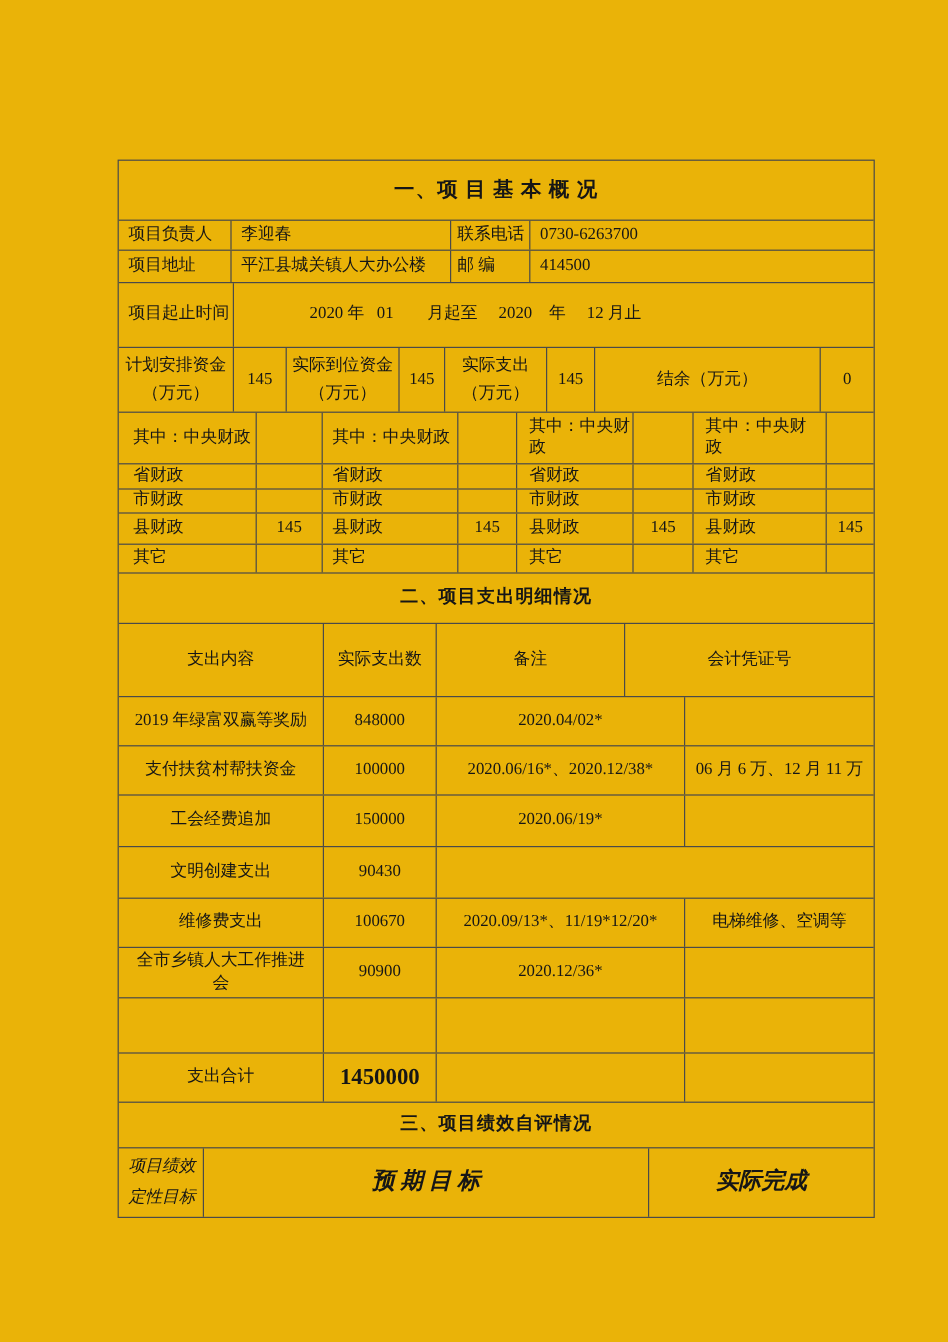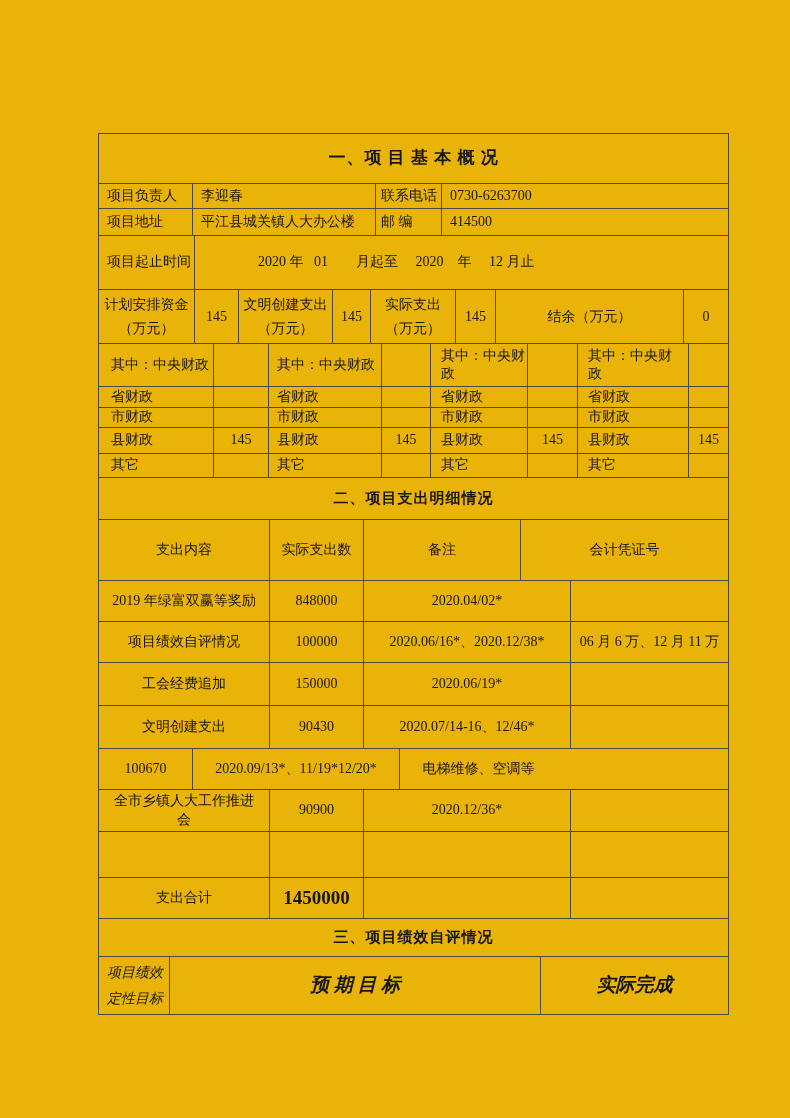--- a/index.html
+++ b/index.html
@@ -46,21 +46,21 @@
     </div>
 
     <div class="r" style="height:53px">
       <div class="c nowrap" style="width:96px">项目起止时间</div>
       <div class="c pre" style="width:533px;padding-left:63px">2020 年   01        月起至     2020    年     12 月止</div>
     </div>
 
     <div class="r" style="height:53px;line-height:1.65">
       <div class="c ctr" style="width:96px">计划安排资金（万元）</div>
       <div class="c ctr" style="width:44px">145</div>
-      <div class="c ctr" style="width:94px">文明创建支出（万元）</div>
+      <div class="c ctr" style="width:94px">实际到位资金（万元）</div>
       <div class="c ctr" style="width:38px">145</div>
       <div class="c ctr" style="width:85px">实际支出（万元）</div>
       <div class="c ctr" style="width:40px">145</div>
       <div class="c ctr nowrap" style="width:188px">结余（万元）</div>
       <div class="c ctr" style="width:44px">0</div>
     </div>
 
     <div class="r" style="height:42px">
       <div class="c" style="width:115px;padding:0 2px 0 12px">其中：中央财政</div>
       <div class="c ctr" style="width:55px"></div>
@@ -127,38 +127,38 @@
       <div class="c ctr nowrap" style="width:207px">会计凭证号</div>
     </div>
 
     <div class="r" style="height:40px">
       <div class="c ctr" style="width:171px;padding:0 9px">2019 年绿富双赢等奖励</div>
       <div class="c ctr" style="width:94px">848000</div>
       <div class="c ctr" style="width:207px">2020.04/02*</div>
       <div class="c ctr" style="width:157px"></div>
     </div>
     <div class="r" style="height:40px">
-      <div class="c ctr" style="width:171px;padding:0 9px">项目绩效自评情况</div>
+      <div class="c ctr" style="width:171px;padding:0 9px">支付扶贫村帮扶资金</div>
       <div class="c ctr" style="width:94px">100000</div>
       <div class="c ctr" style="width:207px">2020.06/16*、2020.12/38*</div>
       <div class="c ctr" style="width:157px">06 月 6 万、12 月 11 万</div>
     </div>
     <div class="r" style="height:42px">
       <div class="c ctr" style="width:171px;padding:0 9px">工会经费追加</div>
       <div class="c ctr" style="width:94px">150000</div>
       <div class="c ctr" style="width:207px">2020.06/19*</div>
       <div class="c ctr" style="width:157px"></div>
     </div>
     <div class="r" style="height:42px">
       <div class="c ctr" style="width:171px;padding:0 9px">文明创建支出</div>
       <div class="c ctr" style="width:94px">90430</div>
-      <div class="c ctr" style="width:207px">2020.07/14-16、12/46*</div>
       <div class="c ctr" style="width:157px"></div>
     </div>
     <div class="r" style="height:40px">
+      <div class="c ctr" style="width:171px;padding:0 9px">维修费支出</div>
       <div class="c ctr" style="width:94px">100670</div>
       <div class="c ctr" style="width:207px">2020.09/13*、11/19*12/20*</div>
       <div class="c ctr" style="width:157px">电梯维修、空调等</div>
     </div>
     <div class="r" style="height:41px">
       <div class="c ctr" style="width:171px;padding:0 9px">全市乡镇人大工作推进会</div>
       <div class="c ctr" style="width:94px">90900</div>
       <div class="c ctr" style="width:207px">2020.12/36*</div>
       <div class="c ctr" style="width:157px"></div>
     </div>

